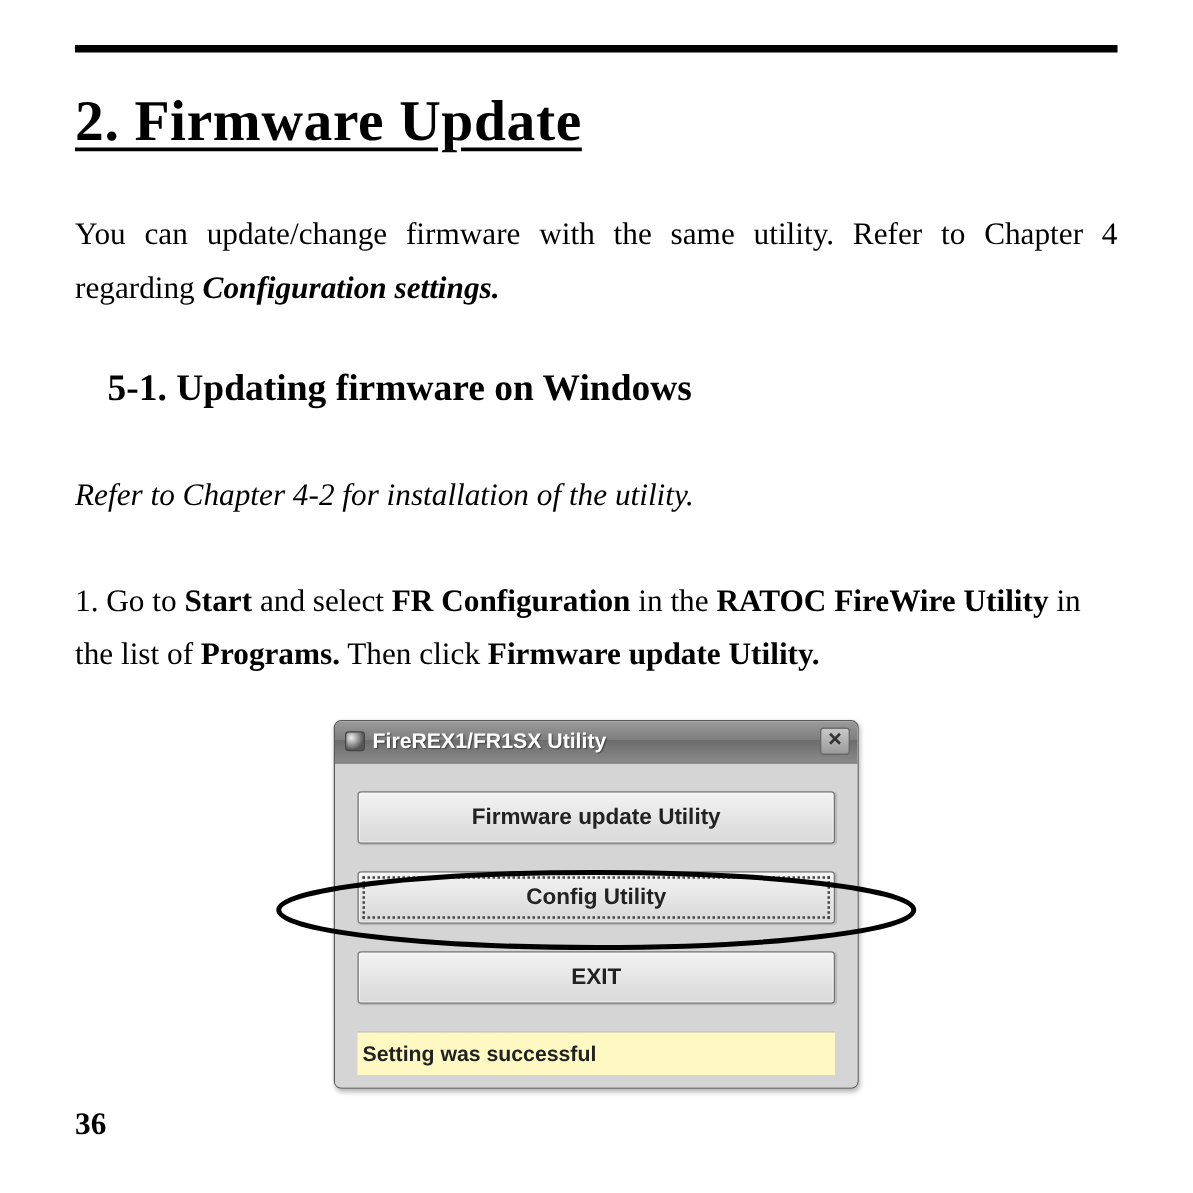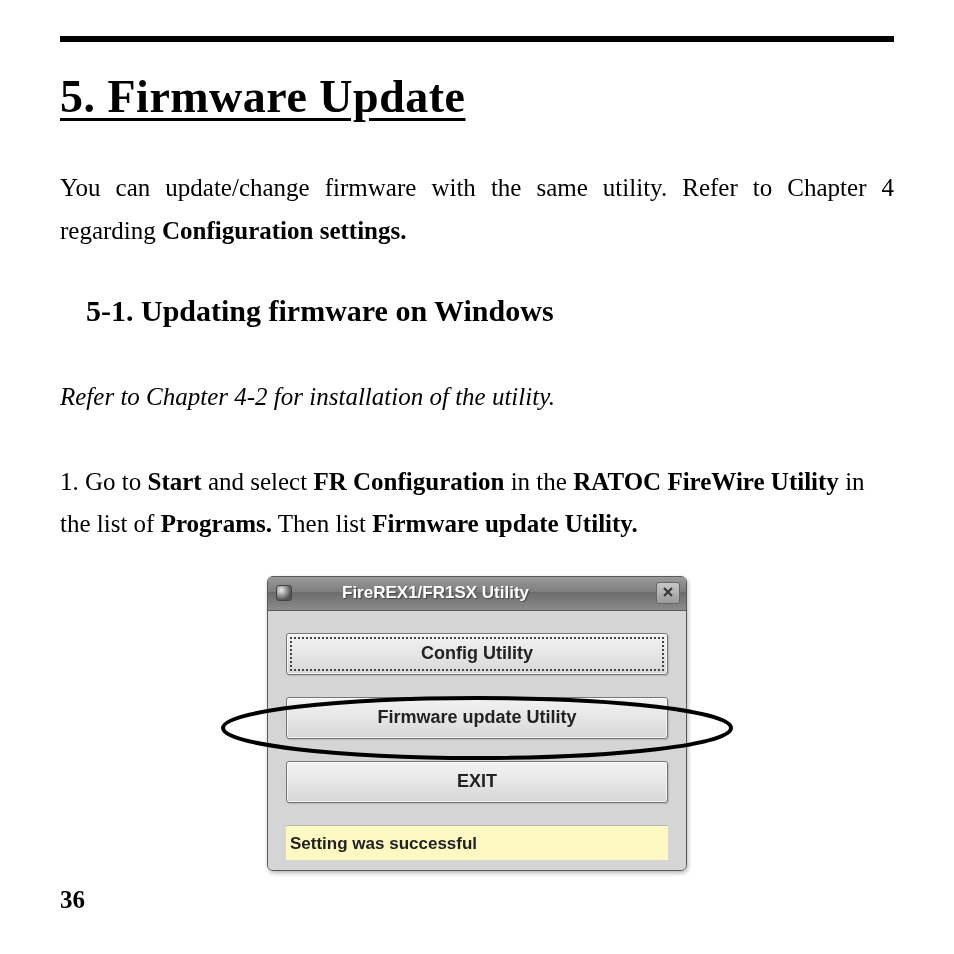--- a/index.html
+++ b/index.html
@@ -23,21 +23,21 @@
     text-decoration-thickness: 3px;
     margin-bottom: 44px;
     letter-spacing: 0.5px;
   }
   .intro-text {
     font-size: 25px;
     line-height: 1.7;
     text-align: justify;
     margin-bottom: 42px;
   }
-  .intro-text .b { font-weight: bold; }
+  .intro-text .b { font-weight: bold; font-style: italic; }
   .section-title {
     font-size: 30px;
     font-weight: bold;
     margin-bottom: 48px;
     margin-left: 26px;
   }
   .refer-text {
     font-size: 25px;
     line-height: 1.7;
     margin-bottom: 42px;
@@ -71,21 +71,20 @@
     box-shadow: 1px 2px 4px rgba(0,0,0,0.3);
     overflow: hidden;
   }
   .titlebar {
     display: flex;
     align-items: center;
     height: 34px;
     padding: 0 6px 0 8px;
     background: linear-gradient(#9a9a9a 0%, #7e7e7e 45%, #6c6c6c 46%, #8a8a8a 100%);
     border-bottom: 1px solid #5a5a5a;
-    gap: 44px;
   }
   .titlebar-icon {
     width: 16px; height: 16px;
     margin-right: 6px;
     border-radius: 3px;
     background: radial-gradient(circle at 30% 30%, #eee, #555 70%);
     border: 1px solid #444;
   }
   .titlebar-text {
     color: #ffffff;
@@ -143,50 +142,50 @@
     height: 68px;
     pointer-events: none;
   }
   .highlight-ellipse svg { width: 100%; height: 100%; }
 </style>
 </head>
 <body>
 
 <div class="top-rule"></div>
 
-<h1 class="chapter-title">5. Firmware Update</h1>
+<h1 class="chapter-title">2. Firmware Update</h1>
 
 <p class="intro-text">
   <span>You can update/change firmware with the same utility. Refer to Chapter 4 regarding </span><span class="b">Configuration settings.</span>
 </p>
 
 <h2 class="section-title">5-1. Updating firmware on Windows</h2>
 
 <p class="refer-text">Refer to Chapter 4-2 for installation of the utility.</p>
 
 <p class="step-text">
-  <span>1. Go to </span><span class="b">Start</span><span> and select </span><span class="b">FR Configuration</span><span> in the </span><span class="b">RATOC FireWire Utility</span><span> in the list of </span><span class="b">Programs.</span><span> Then list </span><span class="b">Firmware update Utility.</span>
+  <span>1. Go to </span><span class="b">Start</span><span> and select </span><span class="b">FR Configuration</span><span> in the </span><span class="b">RATOC FireWire Utility</span><span> in the list of </span><span class="b">Programs.</span><span> Then click </span><span class="b">Firmware update Utility.</span>
 </p>
 
 <div class="dialog-wrap">
   <div class="dialog">
     <div class="titlebar">
       <div class="titlebar-icon"></div>
       <div class="titlebar-text">FireREX1/FR1SX Utility</div>
       <div class="close-btn">
         <span>
           <svg viewBox="0 0 12 12">
               <path d="M2 2 L10 10 M10 2 L2 10" stroke="#333" stroke-width="2" fill="none"></path>
             </svg>
         </span>
       </div>
     </div>
     <div class="dialog-body">
+      <button class="dlg-btn">Firmware update Utility</button>
       <button class="dlg-btn focus">Config Utility</button>
-      <button class="dlg-btn">Firmware update Utility</button>
       <button class="dlg-btn">EXIT</button>
       <div class="status-area">Setting was successful</div>
     </div>
   </div>
   <div class="highlight-ellipse">
     <svg viewBox="0 0 516 68" preserveAspectRatio="none">
       <ellipse cx="258" cy="34" rx="254" ry="30" fill="none" stroke="#000" stroke-width="4"></ellipse>
     </svg>
   </div>
 </div>

